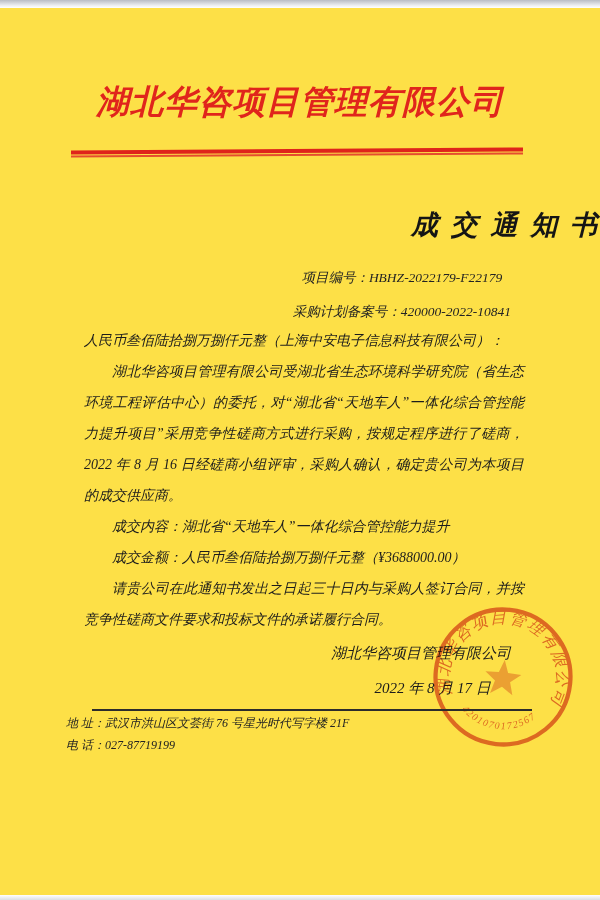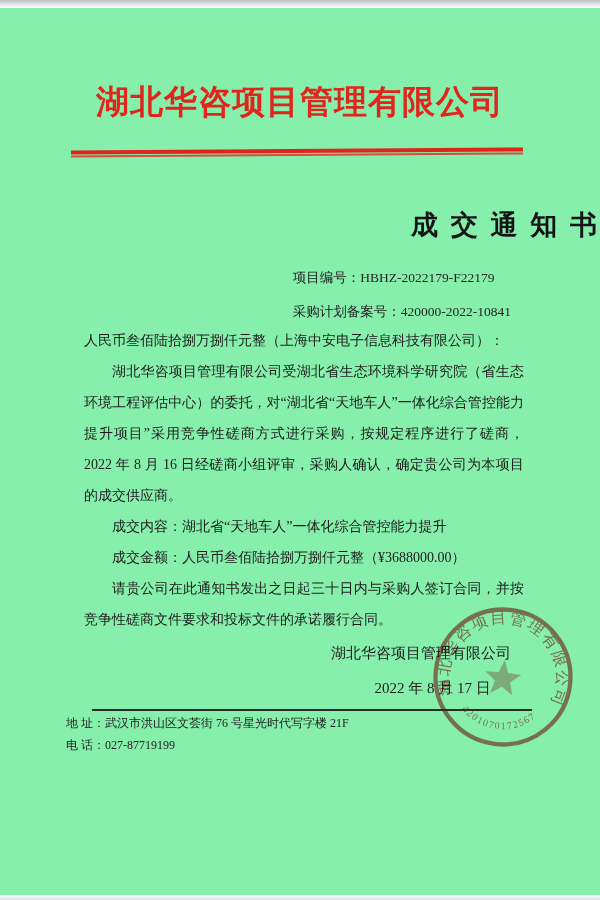--- a/index.html
+++ b/index.html
@@ -3,21 +3,21 @@
 <meta charset="utf-8">
 <style>
   html,body{margin:0;padding:0;}
   body{
     width:600px;height:900px;position:relative;overflow:hidden;
     background:#f4f5f6;
     font-family:"Liberation Serif","DejaVu Serif",serif;
     color:#1d1d1d;
   }
   .page{
-    position:absolute;inset:0;background:#86efac;
+    position:absolute;inset:0;background:#fde047;font-style:italic;
   }
   .edge-top{position:absolute;top:0;left:0;right:0;height:8px;
     background:linear-gradient(#b9bdc4,#eef0f2 70%,#ffffff);}
   .edge-bottom{position:absolute;bottom:0;left:0;right:0;height:5px;
     background:linear-gradient(#ffffff,#dcdfe3);}
 
   .letterhead{
     position:absolute;top:80px;left:0;width:100%;
     text-align:center;font-size:33px;font-weight:bold;
     color:#e0251c;letter-spacing:1px;white-space:nowrap;
@@ -27,21 +27,21 @@
   .red-rule .thin{height:2px;background:#e0332a;margin-top:1px;opacity:.85;}
 
   .doc-title{
     position:absolute;top:207px;left:0;width:100%;
     text-align:right;font-size:27px;font-weight:bold;
     letter-spacing:3px;color:#151515;white-space:nowrap;
   }
 
   .meta{
     position:absolute;top:261px;right:89px;
-    text-align:left;font-size:13.5px;line-height:34px;
+    text-align:center;font-size:13.5px;line-height:34px;
     color:#232323;white-space:nowrap;
   }
 
   .body-text{
     position:absolute;top:325px;left:84px;width:440px;
     font-size:14px;line-height:31px;text-align:justify;
     color:#1c1c1c;
   }
   .body-text p{margin:0;}
   .body-text p.indent{text-indent:2em;}

